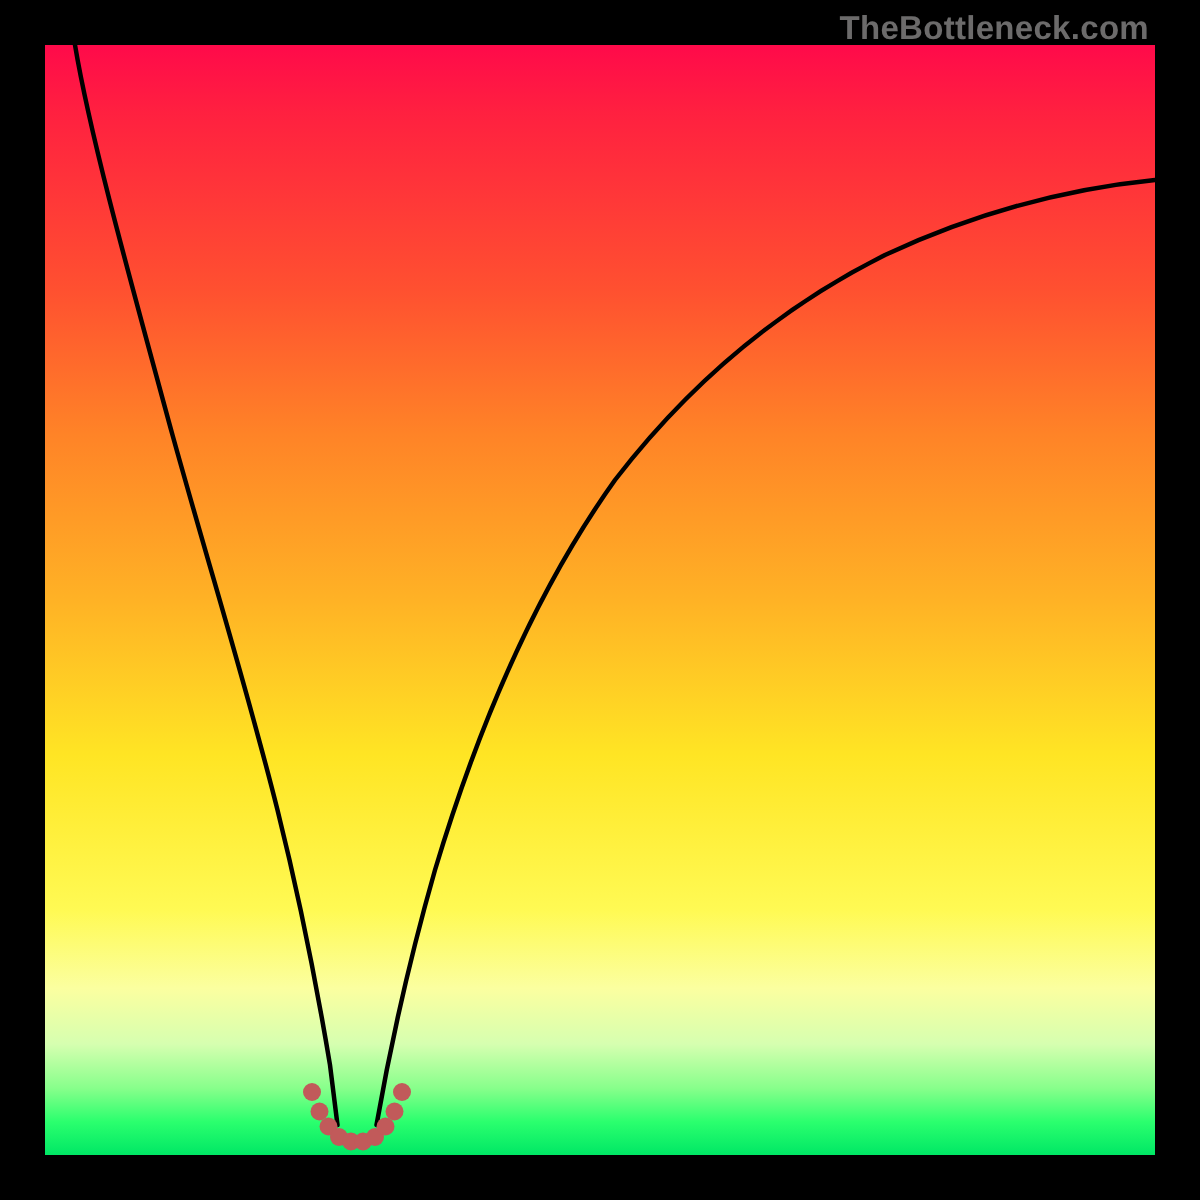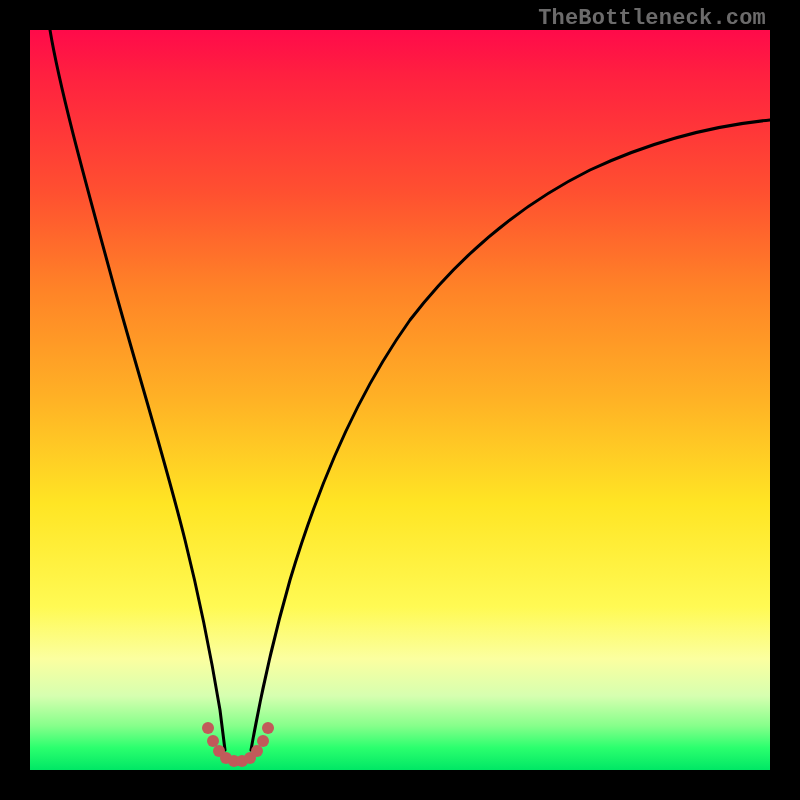--- a/index.html
+++ b/index.html
@@ -46,21 +46,21 @@
       #d6ffb0 90%,
       #87ff8b 94%,
       #2bff6e 97%,
       #00e765 100%
     );
   }
   .watermark {
     position: absolute;
     right: 34px;
     top: 6px;
-    font-family: Liberation Mono, monospace;
+    font-family: Liberation Sans, sans-serif;
     font-size: 22px;
     font-weight: 600;
     color: #6c6b6b;
     letter-spacing: 0.2px;
   }
   svg.curve {
     position: absolute;
     left: 0;
     top: 0;
     width: 740px;

